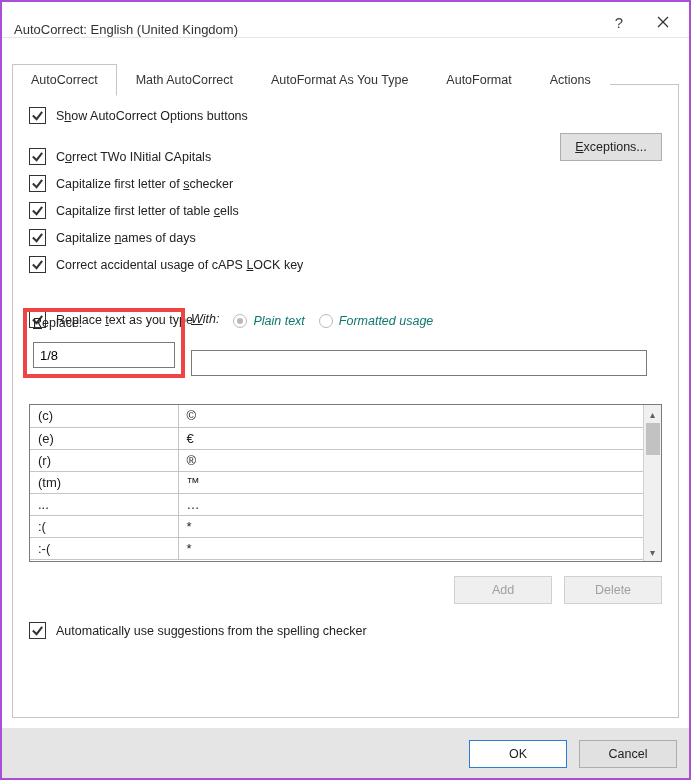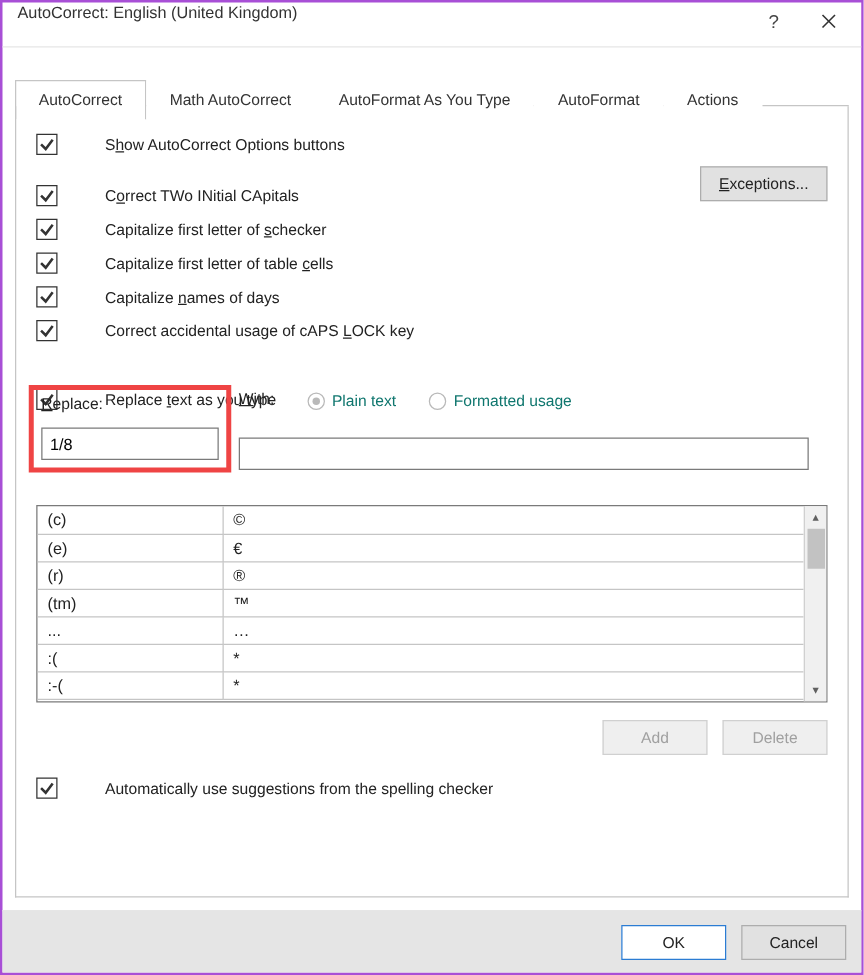--- a/index.html
+++ b/index.html
@@ -14,21 +14,21 @@
     width: 691px;
     height: 780px;
     border: 2px solid #a84fd6;
     background: #fff;
     display: flex;
     flex-direction: column;
   }
   .titlebar {
     height: 36px;
     display: flex;
-    align-items: flex-start;
+    align-items: flex-end;
     padding: 0 4px 0 12px;
     border-bottom: 1px solid #e6e6e6;
   }
   .titlebar .title {
     flex: 1;
     font-size: 13px;
     color: #333;
   }
   .titlebar .tctrl {
     width: 44px;
@@ -78,21 +78,21 @@
     height: 17px;
     border: 1px solid #333;
     margin-right: 10px;
     display: flex;
     align-items: center;
     justify-content: center;
     flex-shrink: 0;
     cursor: pointer;
   }
   .chkbox svg { width: 13px; height: 13px; stroke: #333; stroke-width: 2.2; fill: none; }
-  .chkrow label { cursor: pointer; margin-left: 28px; }
+  .chkrow label { cursor: pointer; }
   .u { text-decoration: underline; }
   .exceptions-btn {
     position: absolute;
     right: 16px;
     top: 48px;
     width: 102px;
     height: 28px;
     border: 1px solid #adadad;
     background: #e1e1e1;
     cursor: pointer;
@@ -194,21 +194,21 @@
     margin-top: 0;
   }
   .scrollbar .track { flex:1; }
   .btnrow {
     display:flex;
     justify-content:flex-end;
     gap: 12px;
     margin-top: 14px;
   }
   .btn {
-    width: 84px; height: 28px;
+    width: 98px; height: 28px;
     border: 1px solid #adadad;
     background: #e1e1e1;
     display:flex;align-items:center;justify-content:center;
     font-size: 12.5px;
     cursor: pointer;
   }
   .btn.disabled {
     color: #a0a0a0;
     border-color: #d0d0d0;
     background: #efefef;
@@ -321,21 +321,21 @@
           </div>
         <label><span>Replace </span><span class="u">t</span><span>ext as you type</span></label>
       </div>
 
       <div class="rw-row" style="align-items:flex-start; position:relative; margin-top:6px;">
         <div class="replace-highlight">
           <div class="lbl-wrap"><span class="lbl"><span class="u">R</span><span>eplace:</span></span></div>
           <input class="txt replace-input" value="1/8" style="">
         </div>
         <div style="flex:1; padding-top:0px;">
-          <div style="display:flex; gap:26px; margin-left:6px; position:relative; top:-26px;">
+          <div style="display:flex; gap:14px; margin-left:6px; position:relative; top:-26px;font-style:italic;">
             <span class="lbl"><span class="u">W</span><span>ith:</span></span>
             <div class="radio">
                 <span class="rdot inner"></span>
                 <span>Plain text</span>
               </div>
             <div class="radio">
                 <span class="rdot"></span>
                 <span>Formatted usage</span>
               </div>
           </div>

